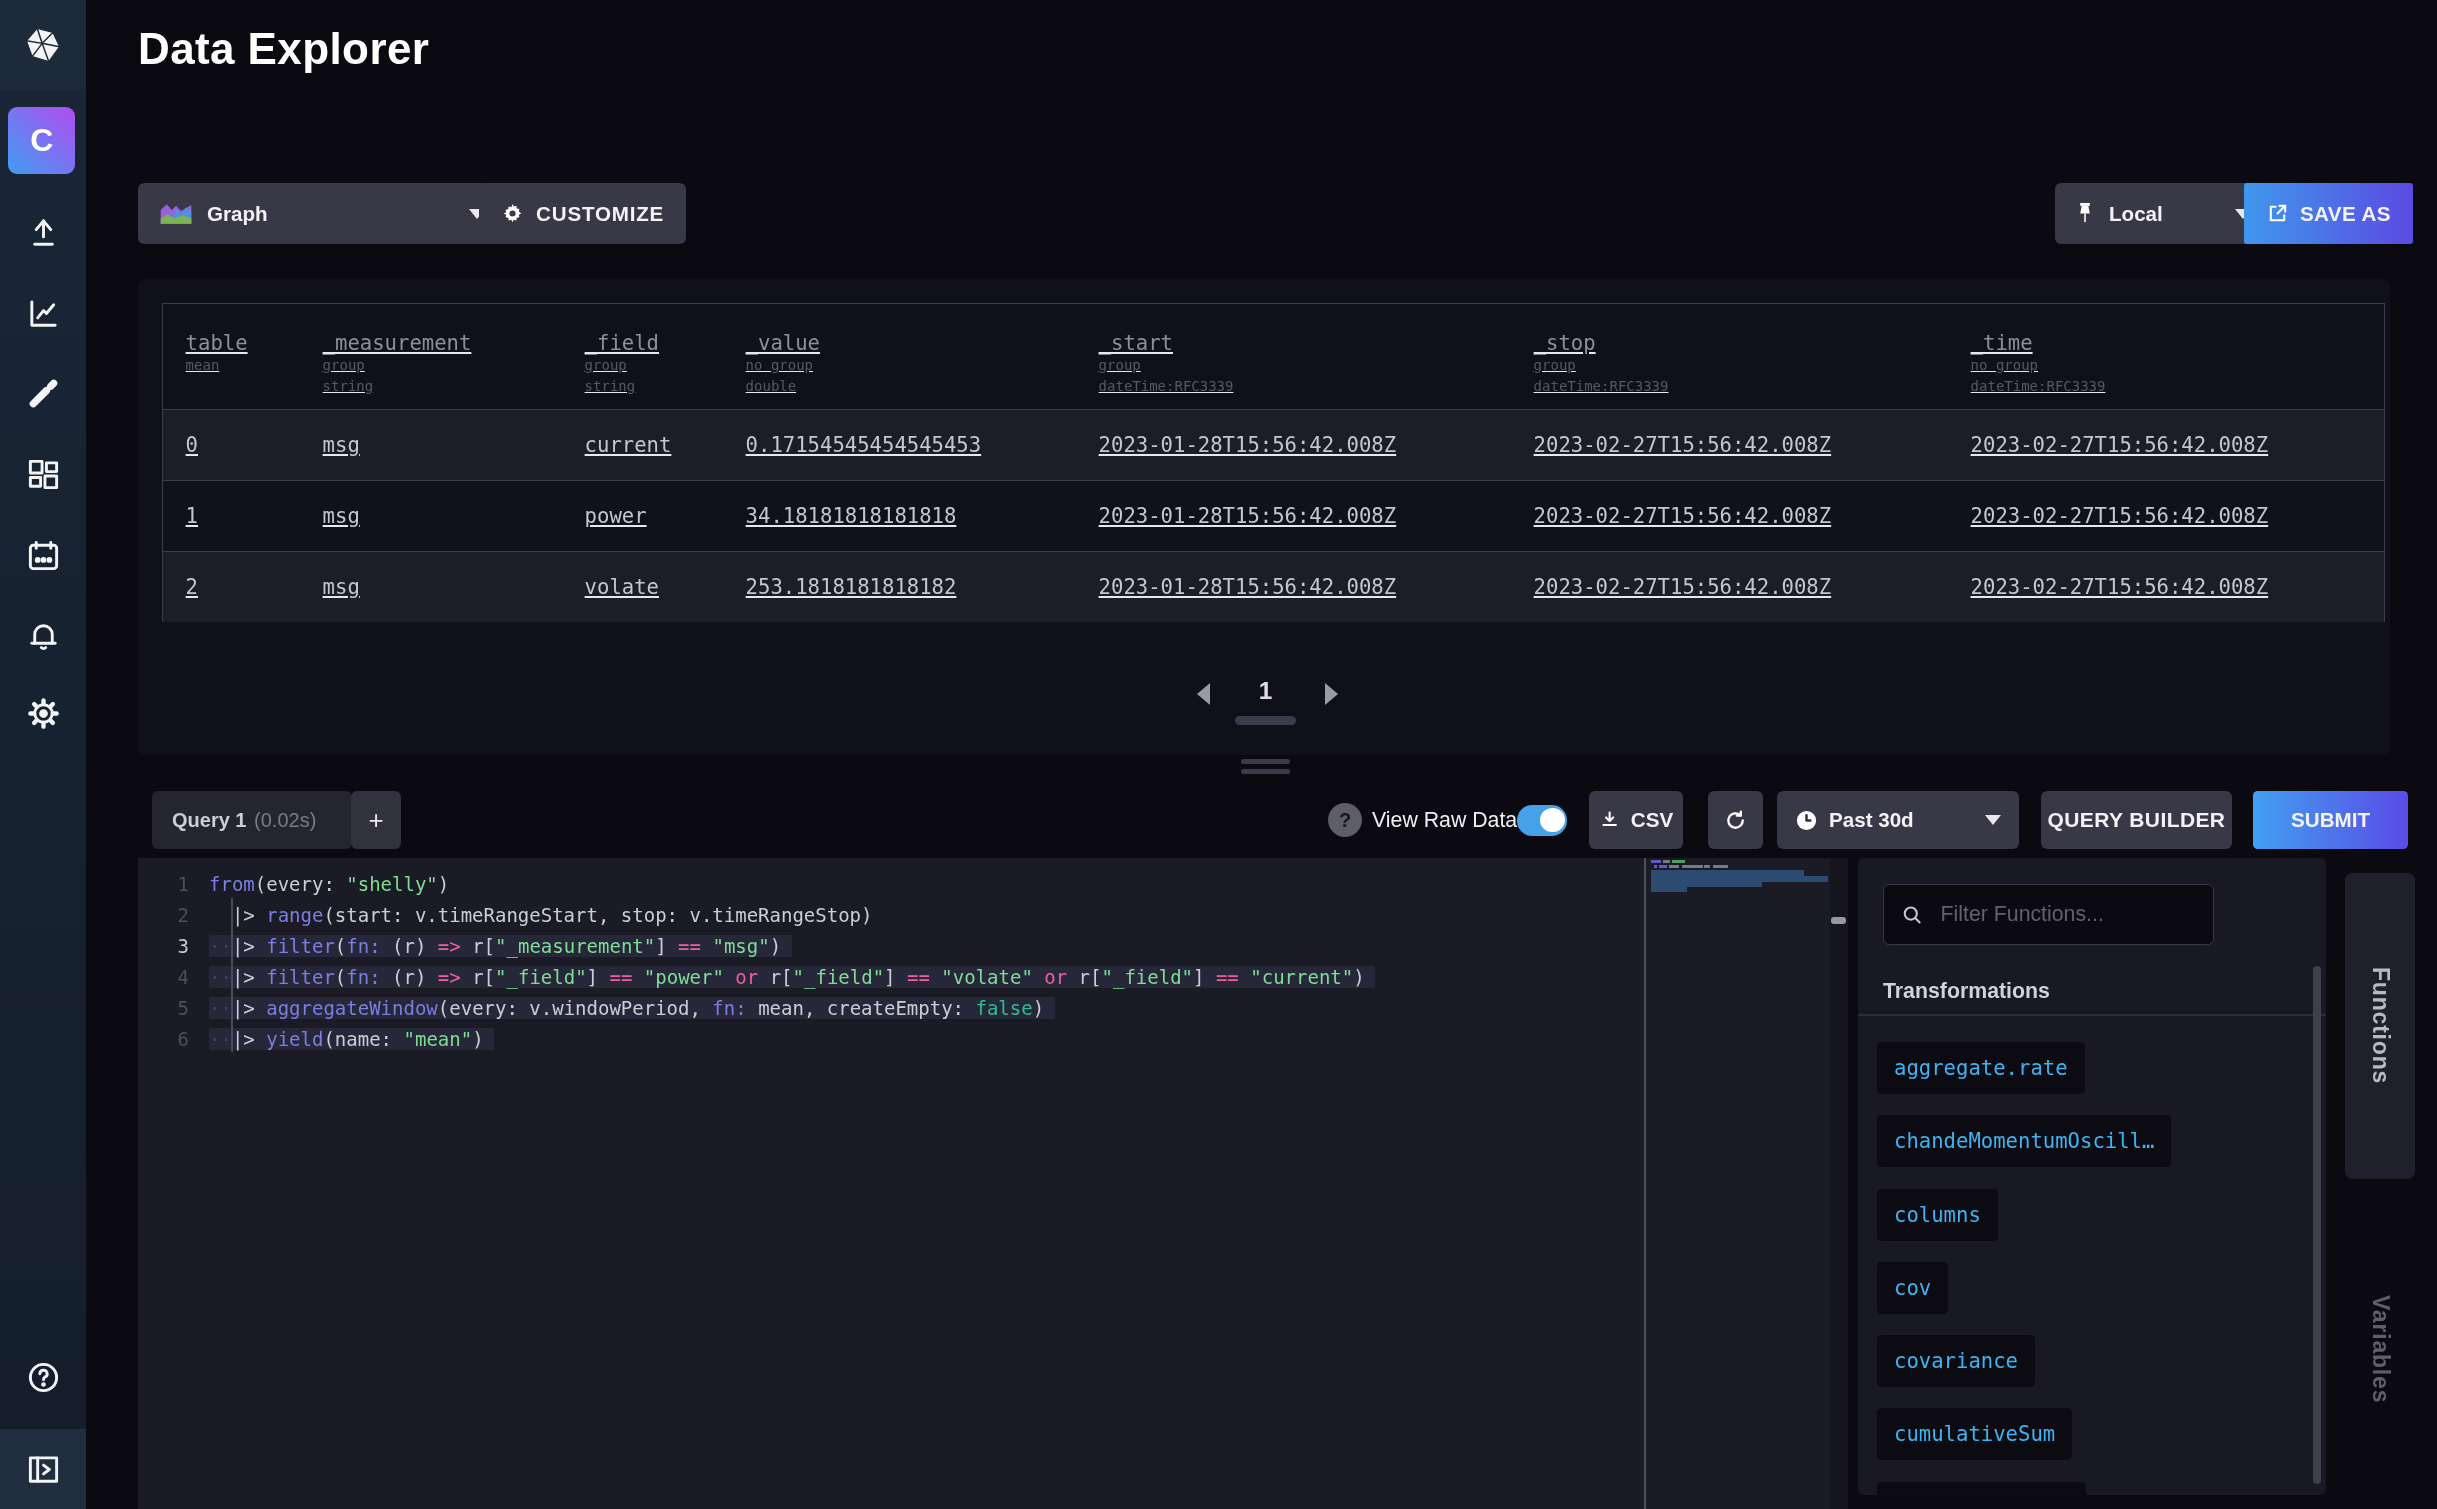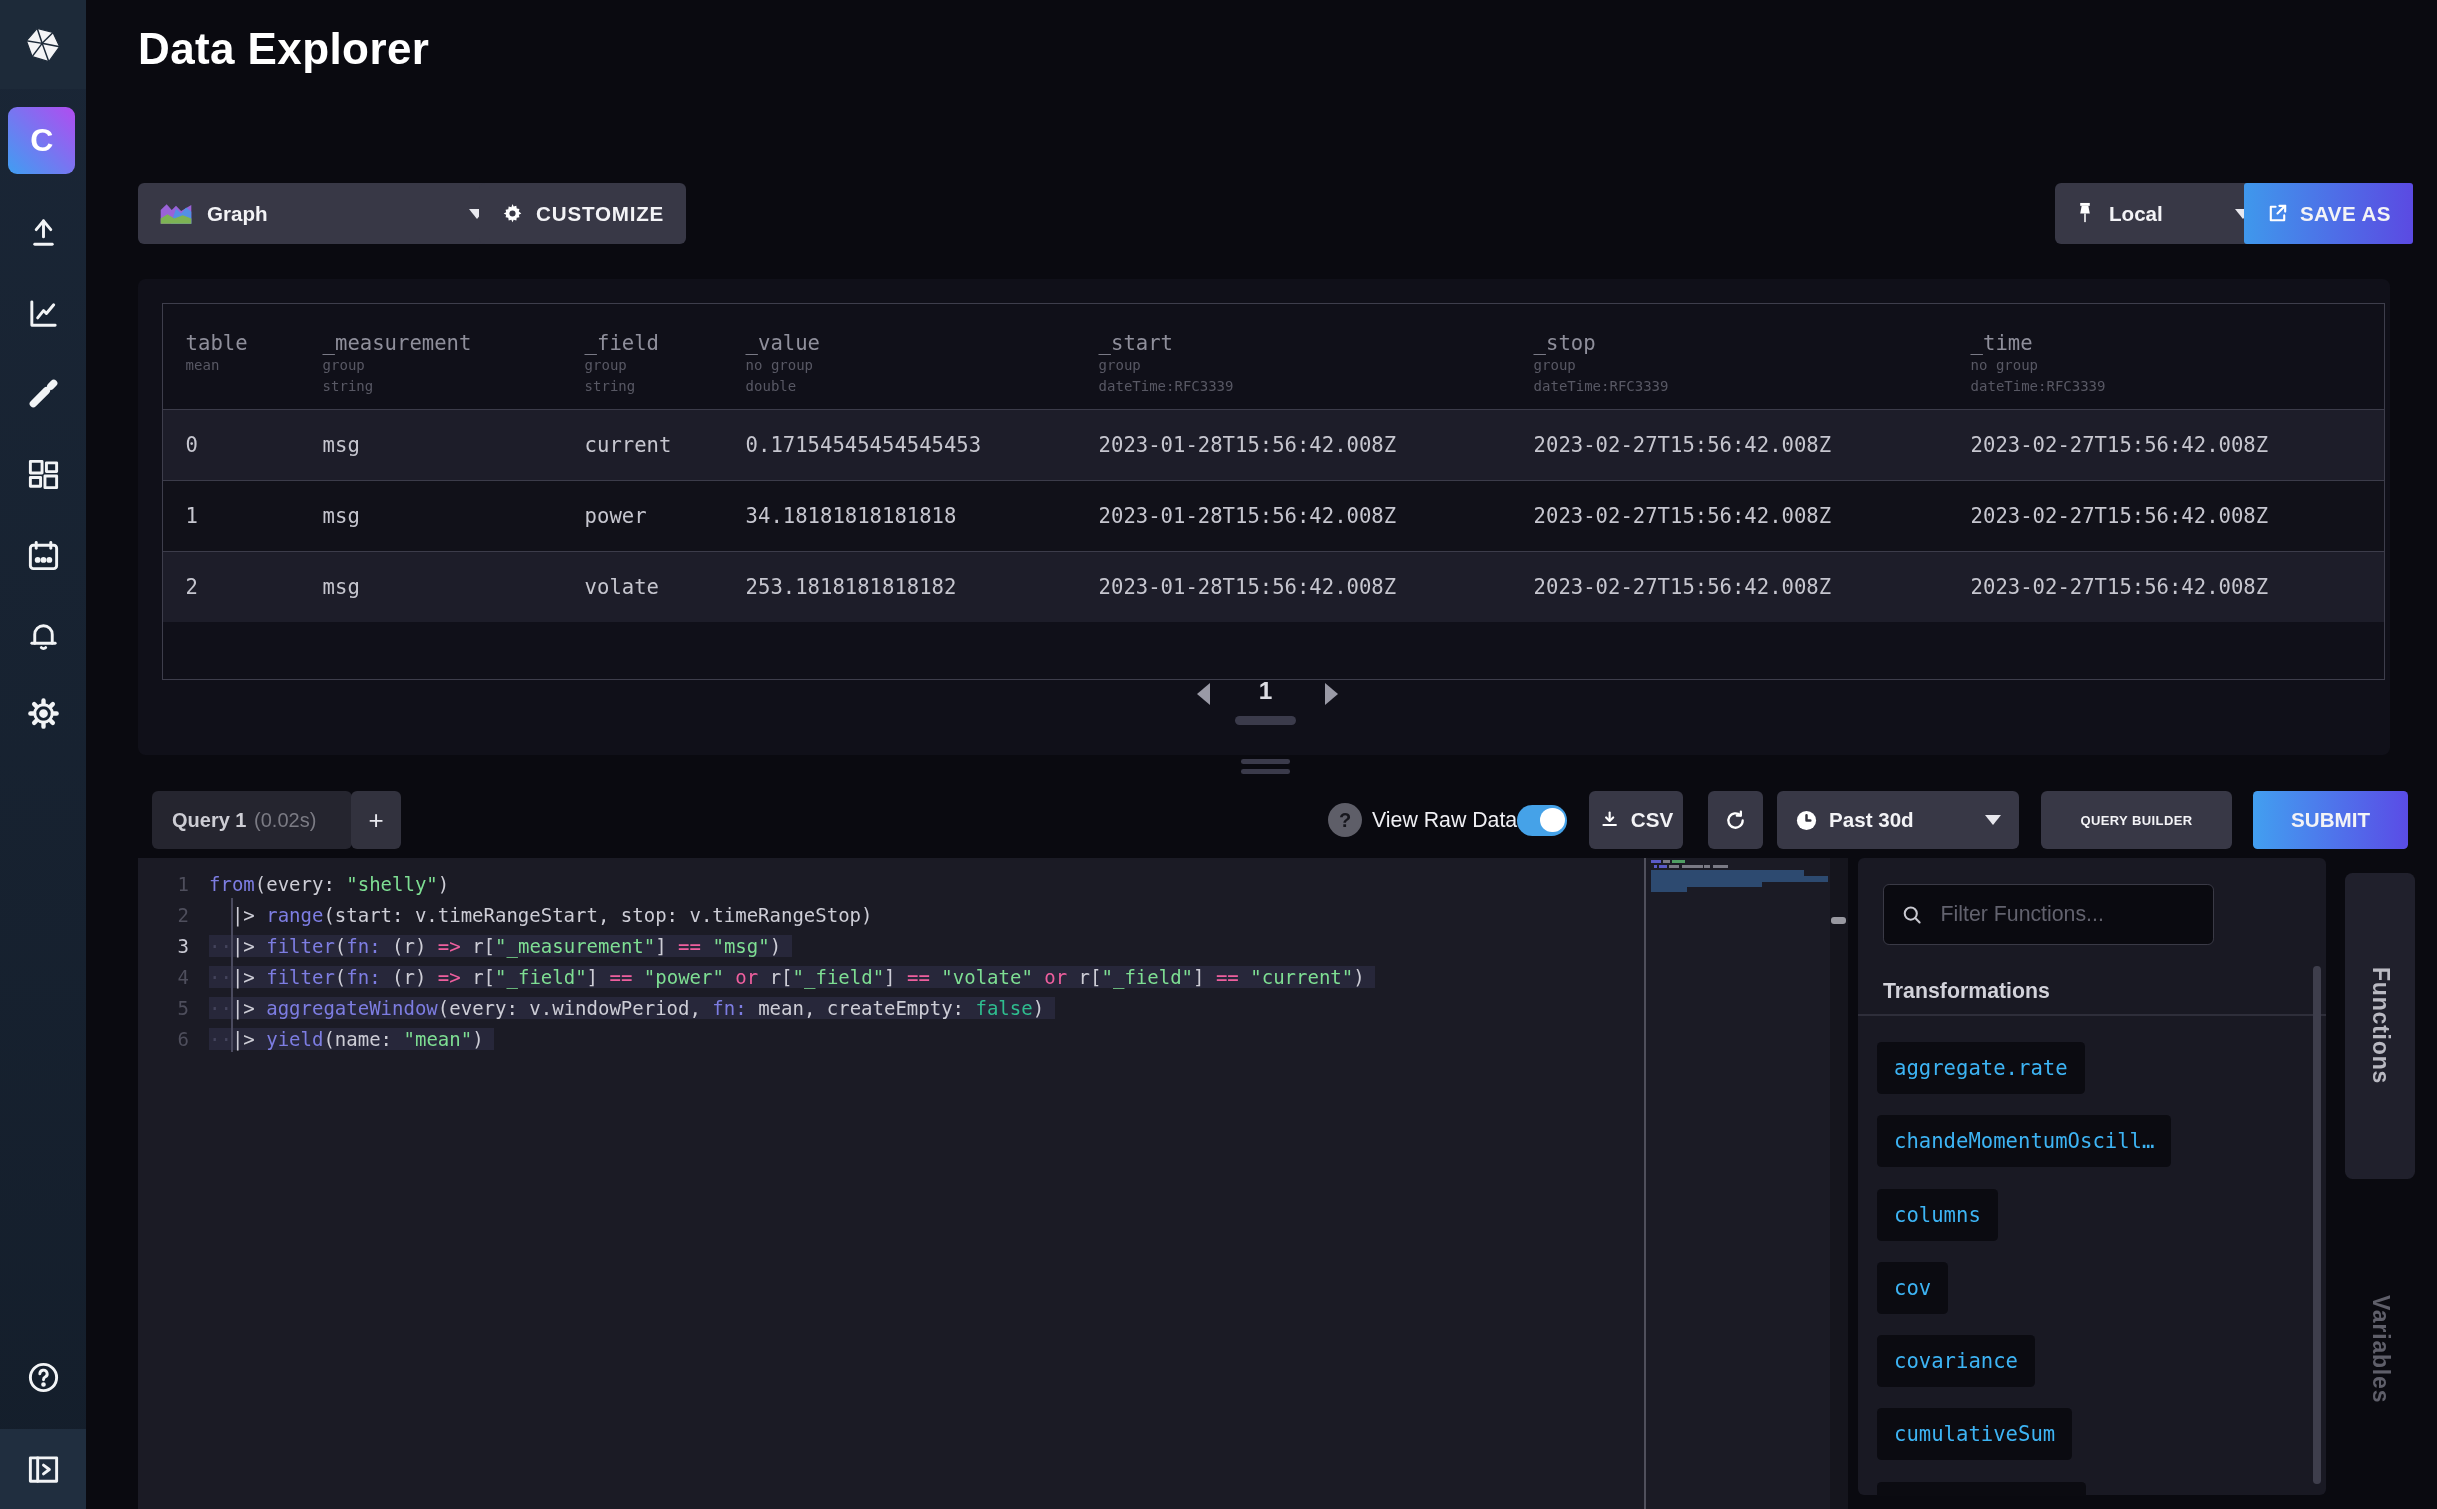--- a/index.html
+++ b/index.html
@@ -26,21 +26,21 @@
   #graph-dropdown{left:138px;top:183px;width:326px;padding:0 21.3px;}
   #graph-dropdown .caret{margin-left:auto;}
   #customize-btn{left:479px;top:183px;width:207px;justify-content:center;gap:12.2px;letter-spacing:0.8px;}
   #local-dropdown{left:2055px;top:183px;width:176px;padding:0 20px;gap:14px;}
   #local-dropdown .caret{margin-left:auto;}
   #saveas-btn{left:2244px;top:183px;width:169px;justify-content:center;gap:10.7px;
       background:linear-gradient(90deg,#3f98ec 0%,#5b4ae2 100%);border-radius:3px;letter-spacing:0.4px;}
 
   
   #table-panel{left:138px;top:279px;width:2252px;height:476px;background:#101019;border-radius:7.6px;}
-  #raw-table{left:162px;top:303px;width:2223px;height:377px;border:1.5px solid #3e3e4c;box-sizing:border-box;background:#101019;}
+  #raw-table{left:162px;top:303px;width:2223px;height:319px;border:1.5px solid #3e3e4c;box-sizing:border-box;background:#101019;text-decoration:underline;}
   #raw-table-header{display:grid;grid-template-columns:137px 262px 161px 353px 435px 437px 1fr;height:105px;}
   .th{padding:27.4px 0 0 23px;}
   .th-name{font-family:"DejaVu Sans Mono",monospace;font-size:20.6px;color:#8f8f9b;}
   .th-sub{font-family:"DejaVu Sans Mono",monospace;font-size:14px;line-height:20.6px;color:#585864;}
   .th .th-sub:first-of-type{margin-top:9.1px;}
   .tr{display:grid;grid-template-columns:137px 262px 161px 353px 435px 437px 1fr;height:71px;
       box-sizing:border-box;border-top:0.8px solid #3c3c4a;background:#1d1d29;}
   .tr.darker{background:#111119;}
   .td{display:flex;align-items:center;padding-left:23px;font-family:"DejaVu Sans Mono",monospace;
       font-size:20.6px;color:#c6c6cf;}
@@ -61,21 +61,21 @@
       display:flex;align-items:center;justify-content:center;font-size:20px;font-weight:bold;color:#17171d;cursor:pointer;}
   #view-raw-label{left:1372px;top:808px;font-size:21.3px;color:#f0f0f4;}
   #raw-toggle{left:1517px;top:805px;width:50px;height:30.5px;border-radius:15.2px;background:#45a2e8;cursor:pointer;}
   #raw-toggle .knob{position:absolute;right:2.3px;top:3px;width:24.4px;height:24.4px;border-radius:50%;background:#ffffff;}
   .tbtn{top:791px;height:58px;background:#383846;border-radius:6.1px;display:flex;align-items:center;justify-content:center;
         gap:10.7px;font-size:20.6px;font-weight:bold;color:#f3f3f6;cursor:pointer;}
   #csv-btn{left:1589px;width:94px;}
   #refresh-btn{left:1708px;width:55px;}
   #range-dropdown{left:1777px;width:242px;justify-content:flex-start;padding:0 18.3px;box-sizing:border-box;}
   #range-dropdown .caret{margin-left:auto;}
-  #query-builder-btn{left:2041px;width:191px;font-size:13px;letter-spacing:0.4px;}
+  #query-builder-btn{left:2041px;width:191px;font-size:21px;letter-spacing:0.4px;}
   #submit-btn{left:2253px;width:155px;background:linear-gradient(90deg,#429ff0 0%,#5a4ce6 100%);border-radius:4.6px;}
   .tbtn svg{stroke:#fff;fill:none;stroke-width:2.4;stroke-linecap:round;stroke-linejoin:round;}
 
   
   #editor{left:138px;top:858px;width:1709px;height:651px;background:#1b1b25;}
   #code-lines{position:absolute;left:0;top:10.7px;width:1506px;}
   .code-line{display:flex;height:31px;align-items:center;font-family:"DejaVu Sans Mono",monospace;font-size:19px;color:#cdcdd6;}
   .num{width:51px;text-align:right;color:#4e4e5c;flex:none;}
   .num.active{color:#c9c9d3;}
   .content{margin-left:20px;white-space:pre;}

